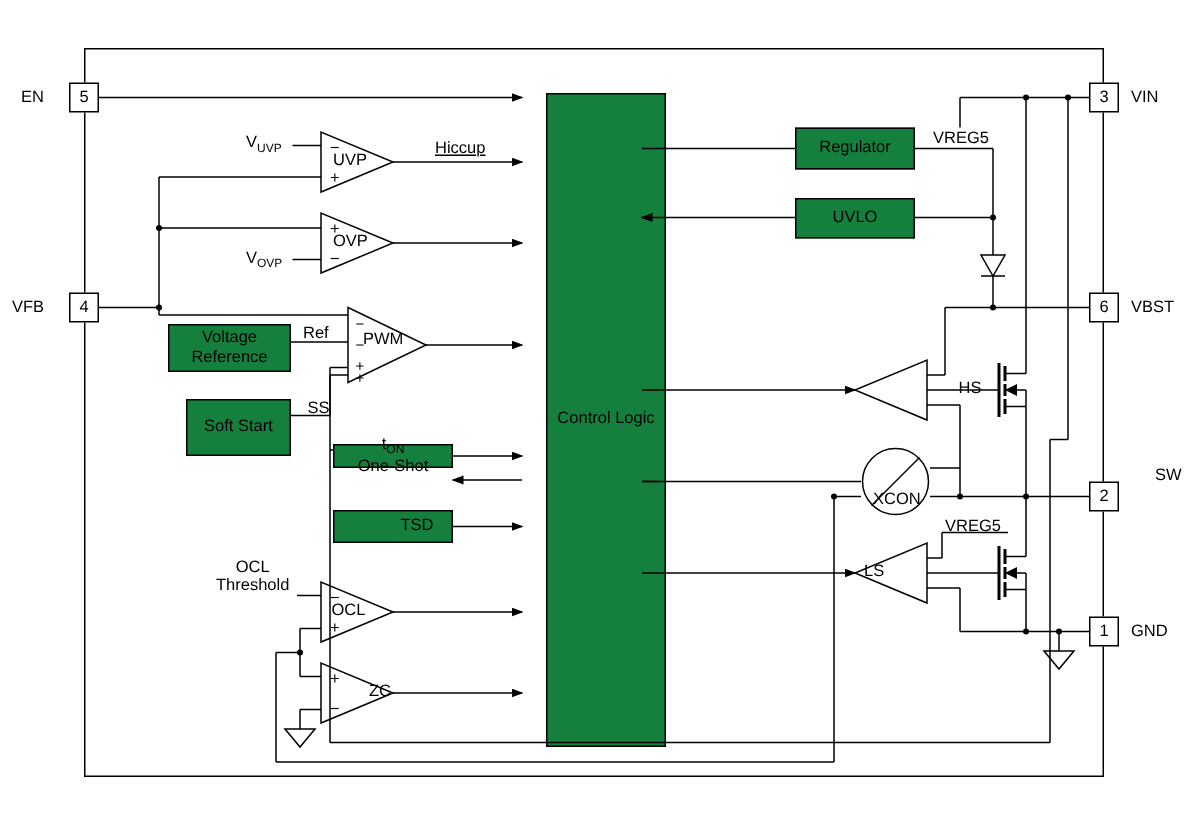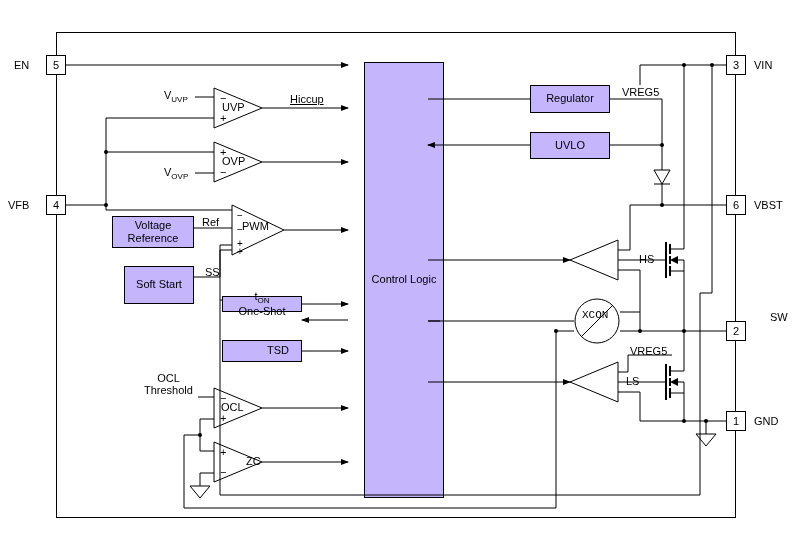--- a/index.html
+++ b/index.html
@@ -12,21 +12,21 @@
   }
   .canvas {
     position: relative;
     width: 792px;
     height: 550px;
     background: #fff;
   }
   .box {
     position: absolute;
     border: 1px solid #000;
-    background: #c4b5fd;
+    background: #15803d;
     display: flex;
     align-items: center;
     justify-content: center;
     text-align: center;
     line-height: 1.2;
     box-sizing: border-box;
   }
   .label {
     position: absolute;
     background: transparent;
@@ -110,21 +110,21 @@
   </div>
 
   <div class="box" style="left:222px; top:340px; width:80px; height:22px;padding-left:32px;">
     <span>TSD</span>
   </div>
 
   <svg class="amp-svg" style="left:574px; top:298px;" width="46" height="46">
     <circle cx="23" cy="23" r="22" fill="#fff" stroke="#000"></circle>
     <line x1="7" y1="39" x2="39" y2="7" stroke="#000"></line>
   </svg>
-  <span class="label" style="left:582px; top:309px;font-family:Liberation Mono, monospace;">XCON</span>
+  <span class="label" style="left:582px; top:327px;">XCON</span>
 
   <svg class="amp-svg" style="left:214px; top:88px;" width="56" height="40">
     <polygon points="0,0 0,40 48,20" fill="#fff" stroke="#000"></polygon>
     <text x="6" y="14" font-size="11">−</text>
     <text x="6" y="34" font-size="11">+</text>
   </svg>
   <span class="label" style="left:222px; top:101px;">UVP</span>
 
   <svg class="amp-svg" style="left:214px; top:142px;" width="56" height="40">
     <polygon points="0,0 0,40 48,20" fill="#fff" stroke="#000"></polygon>
@@ -157,21 +157,21 @@
   <span class="label" style="left:226px; top:455px;margin-left:20px;">ZC</span>
 
   <svg class="amp-svg" style="left:570px; top:240px;" width="56" height="40">
     <polygon points="48,0 48,40 0,20" fill="#fff" stroke="#000"></polygon>
   </svg>
   <span class="label" style="left:594px; top:253px;margin-left:45px;">HS</span>
 
   <svg class="amp-svg" style="left:570px; top:362px;" width="56" height="40">
     <polygon points="48,0 48,40 0,20" fill="#fff" stroke="#000"></polygon>
   </svg>
-  <span class="label" style="left:626px; top:375px;">LS</span>
+  <span class="label" style="left:576px; top:375px;">LS</span>
 
   <span class="label" style="left:290px; top:93px;text-decoration:underline;">Hiccup</span>
   <span class="label" style="left:202px; top:216px;">Ref</span>
   <span class="label" style="left:205px; top:266px;">SS</span>
   <span class="label" style="left:164px; top:89px;"><span>V</span><span class="sub">UVP</span></span>
   <span class="label" style="left:164px; top:166px;"><span>V</span><span class="sub">OVP</span></span>
   <span class="label" style="left:144px; top:372px; white-space:pre; text-align:center;">OCL
 Threshold</span>
   <span class="label" style="left:622px; top:86px;">VREG5</span>
   <span class="label" style="left:630px; top:345px;">VREG5</span>

